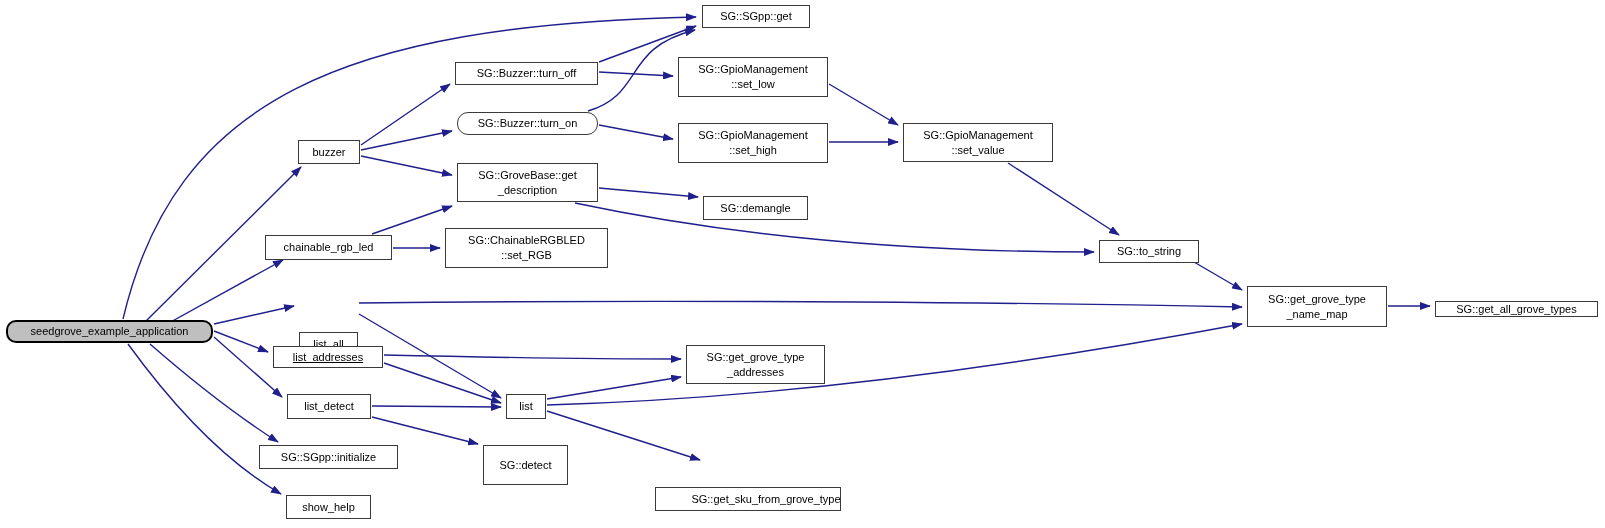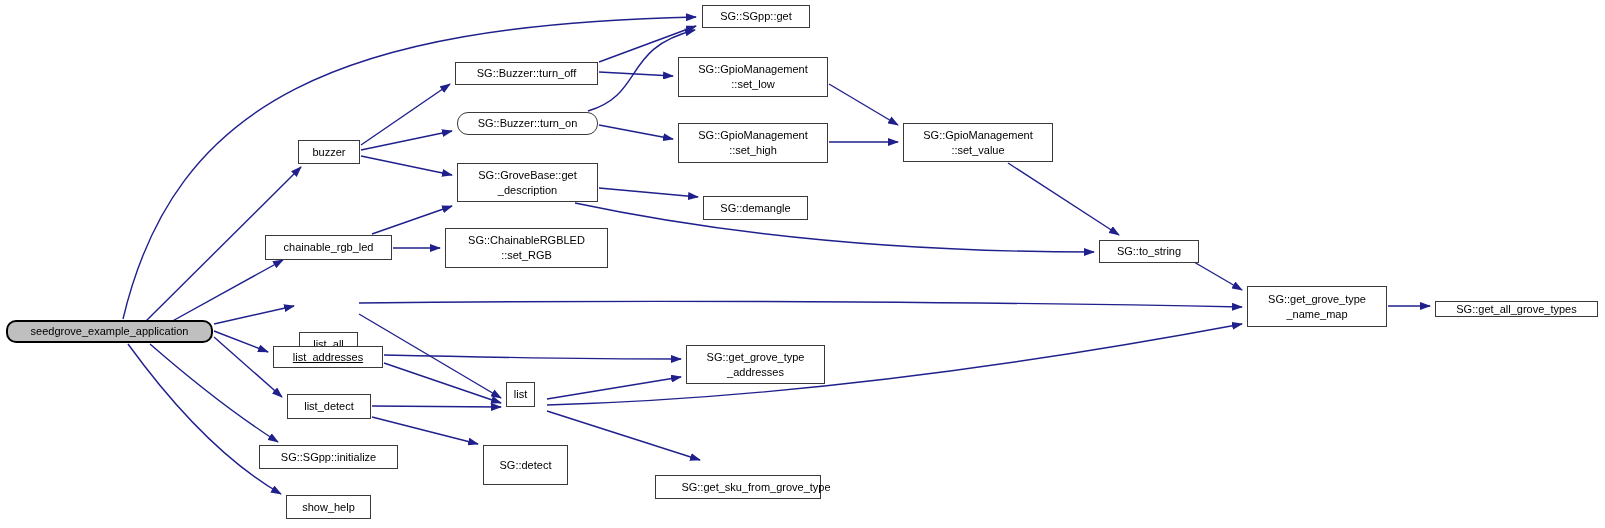--- a/index.html
+++ b/index.html
@@ -91,20 +91,20 @@
     <div class="node" style="left: 265px; top: 235px; width: 127px; height: 25px; text-align: center;">chainable_rgb_led</div>
     <div class="node" style="left: 445px; top: 228px; width: 163px; height: 40px;">SG::ChainableRGBLED
 ::set_RGB</div>
     <div class="node" style="left: 1099px; top: 240px; width: 100px; height: 23px;">SG::to_string</div>
     <div class="node" style="left: 1247px; top: 286px; width: 140px; height: 41px;">SG::get_grove_type
 _name_map</div>
     <div class="node" style="left: 1435px; top: 295px; width: 163px; height: 16px; margin-top: 6px;">SG::get_all_grove_types</div>
     <div class="node" style="left: 299px; top: 288px; width: 59px; height: 24px; margin-top: 44px;">list_all</div>
     <div class="node" style="left: 273px; top: 346px; width: 110px; height: 22px; text-decoration: underline;">list_addresses</div>
     <div class="node" style="left: 287px; top: 394px; width: 84px; height: 25px;">list_detect</div>
-    <div class="node" style="left: 506px; top: 382px; width: 29px; height: 25px;">list</div>
+    <div class="node" style="left: 506px; top: 394px; width: 40px; height: 25px;">list</div>
     <div class="node" style="left: 686px; top: 345px; width: 139px; height: 39px;">SG::get_grove_type
 _addresses</div>
     <div class="node" style="left: 483px; top: 445px; width: 85px; height: 40px;">SG::detect</div>
     <div class="node" style="left: 259px; top: 445px; width: 139px; height: 24px;">SG::SGpp::initialize</div>
-    <div class="node" style="left: 655px; top: 475px; width: 166px; height: 24px; padding-left: 36px;">SG::get_sku_from_grove_type</div>
+    <div class="node" style="left: 655px; top: 487px; width: 186px; height: 24px; padding-left: 36px;">SG::get_sku_from_grove_type</div>
     <div class="node" style="left: 286px; top: 495px; width: 85px; height: 24px;">show_help</div>
   </div>
 
 </body></html>

